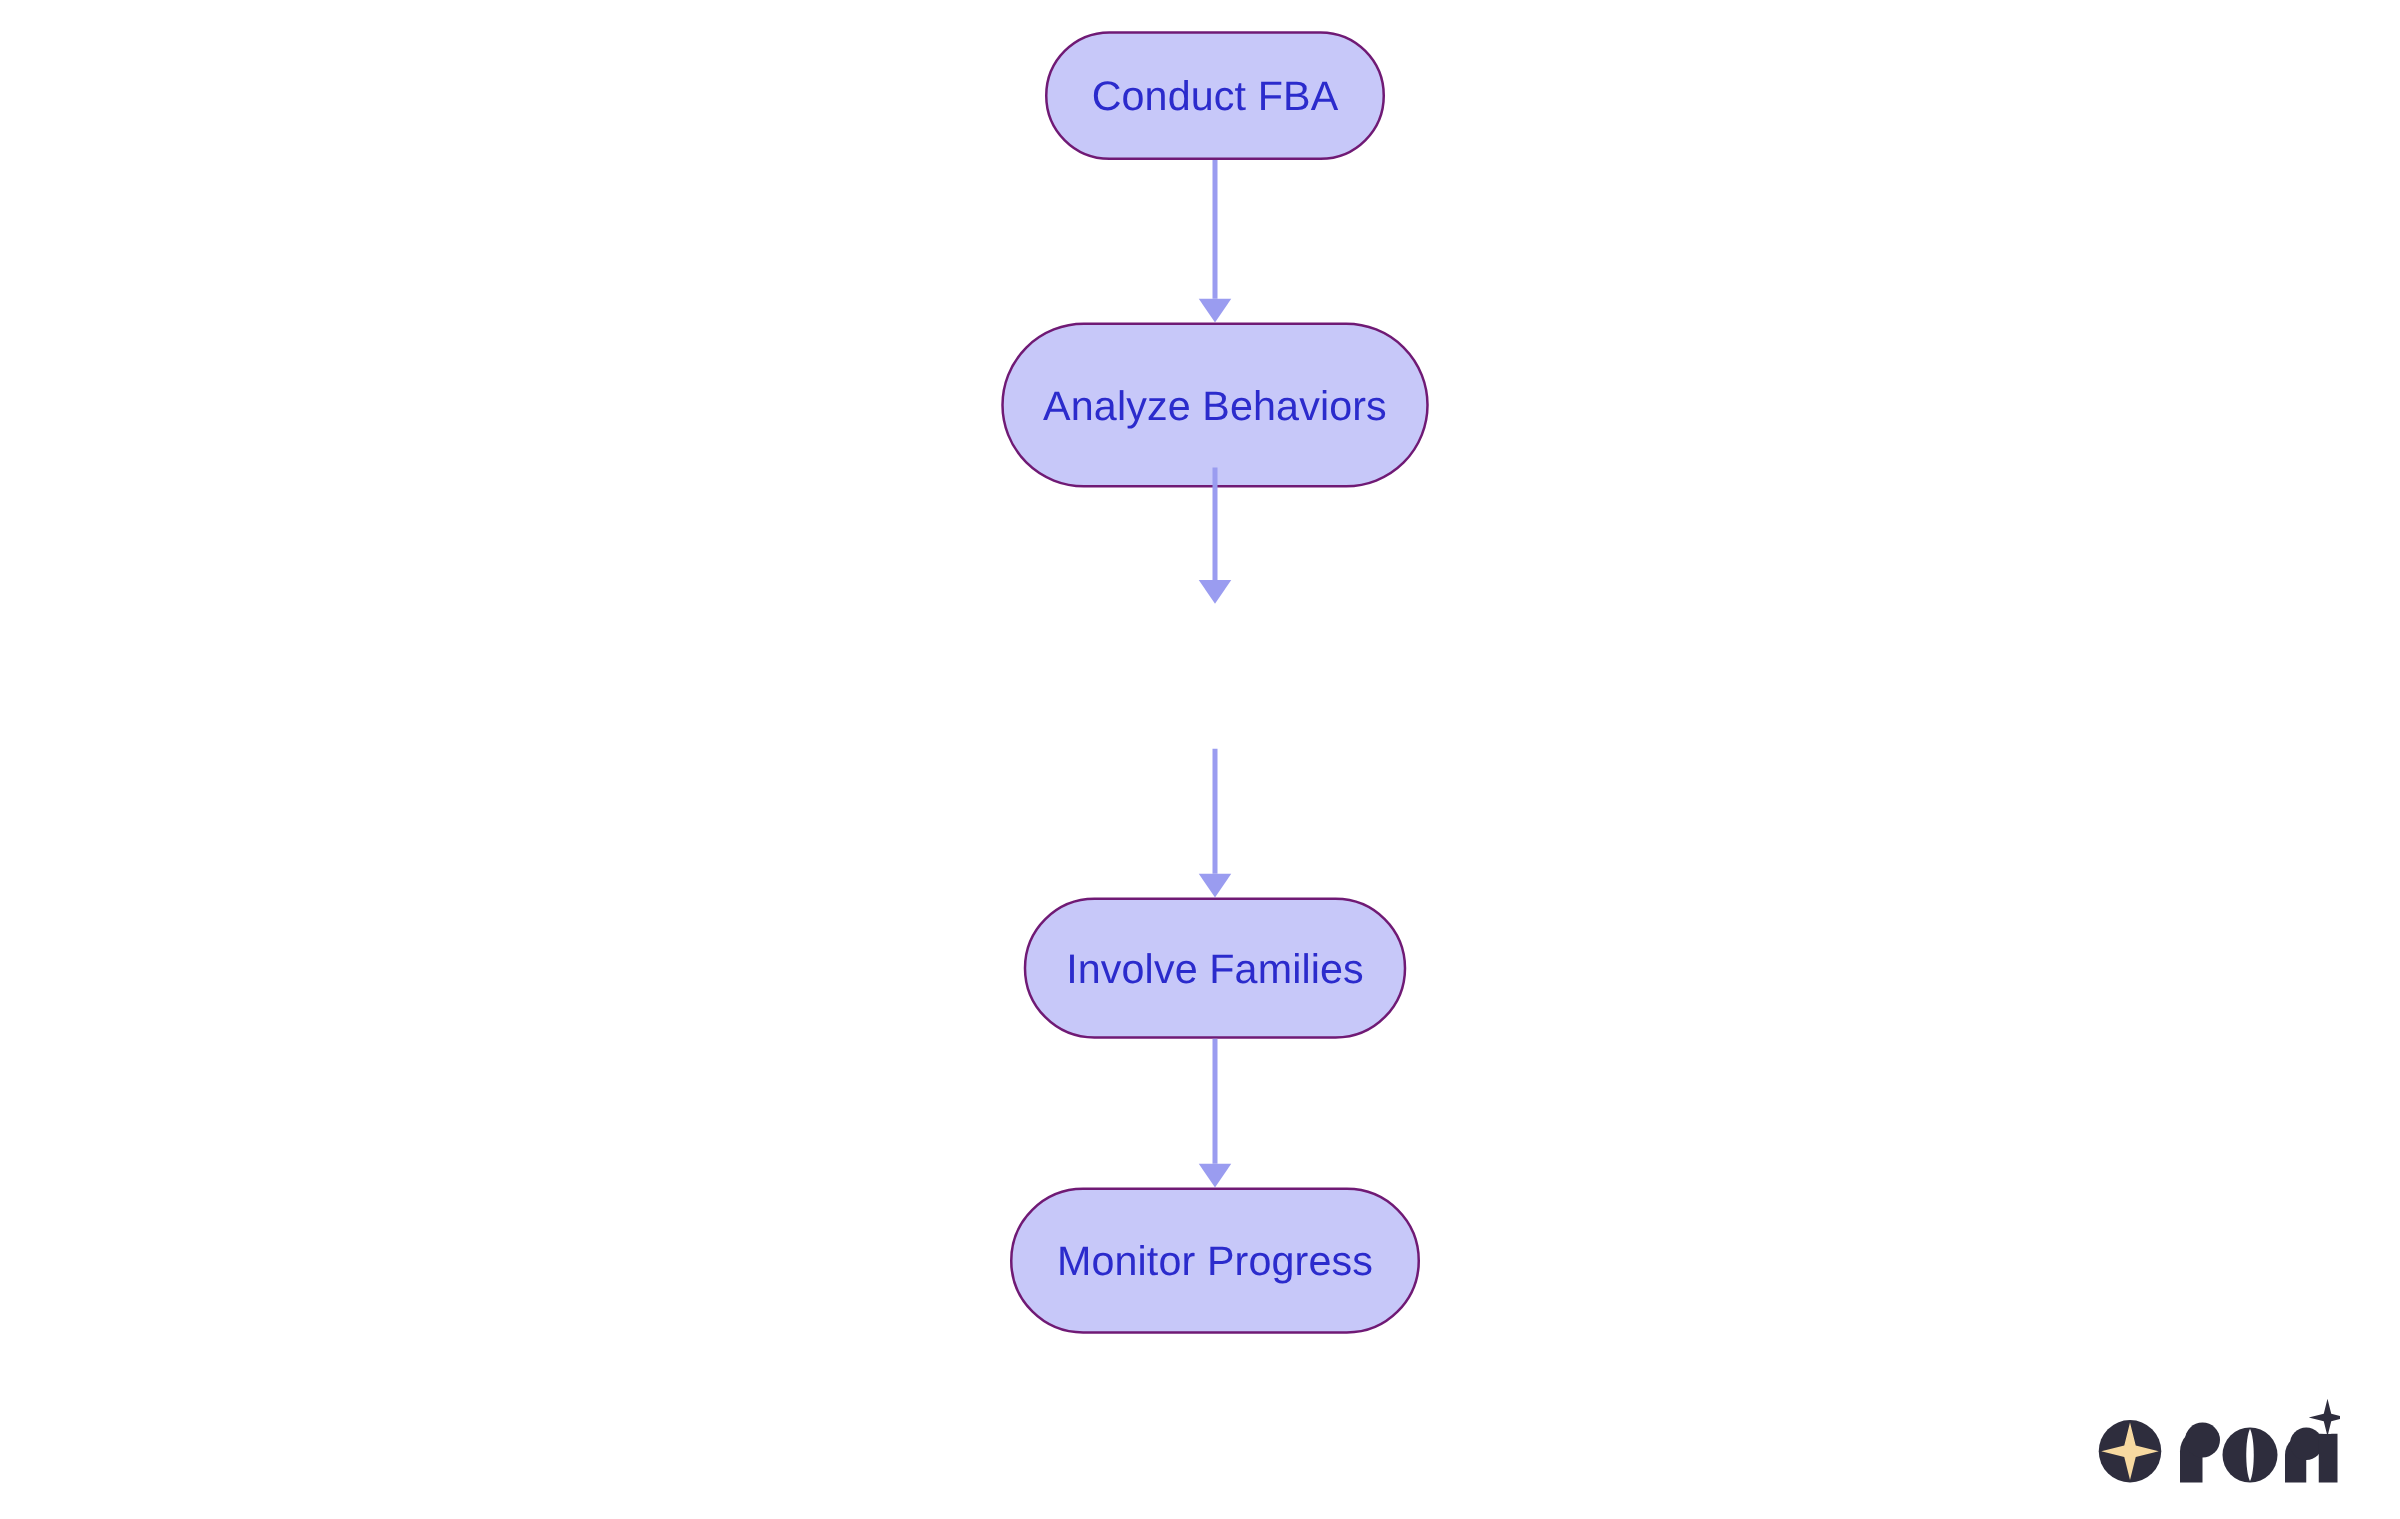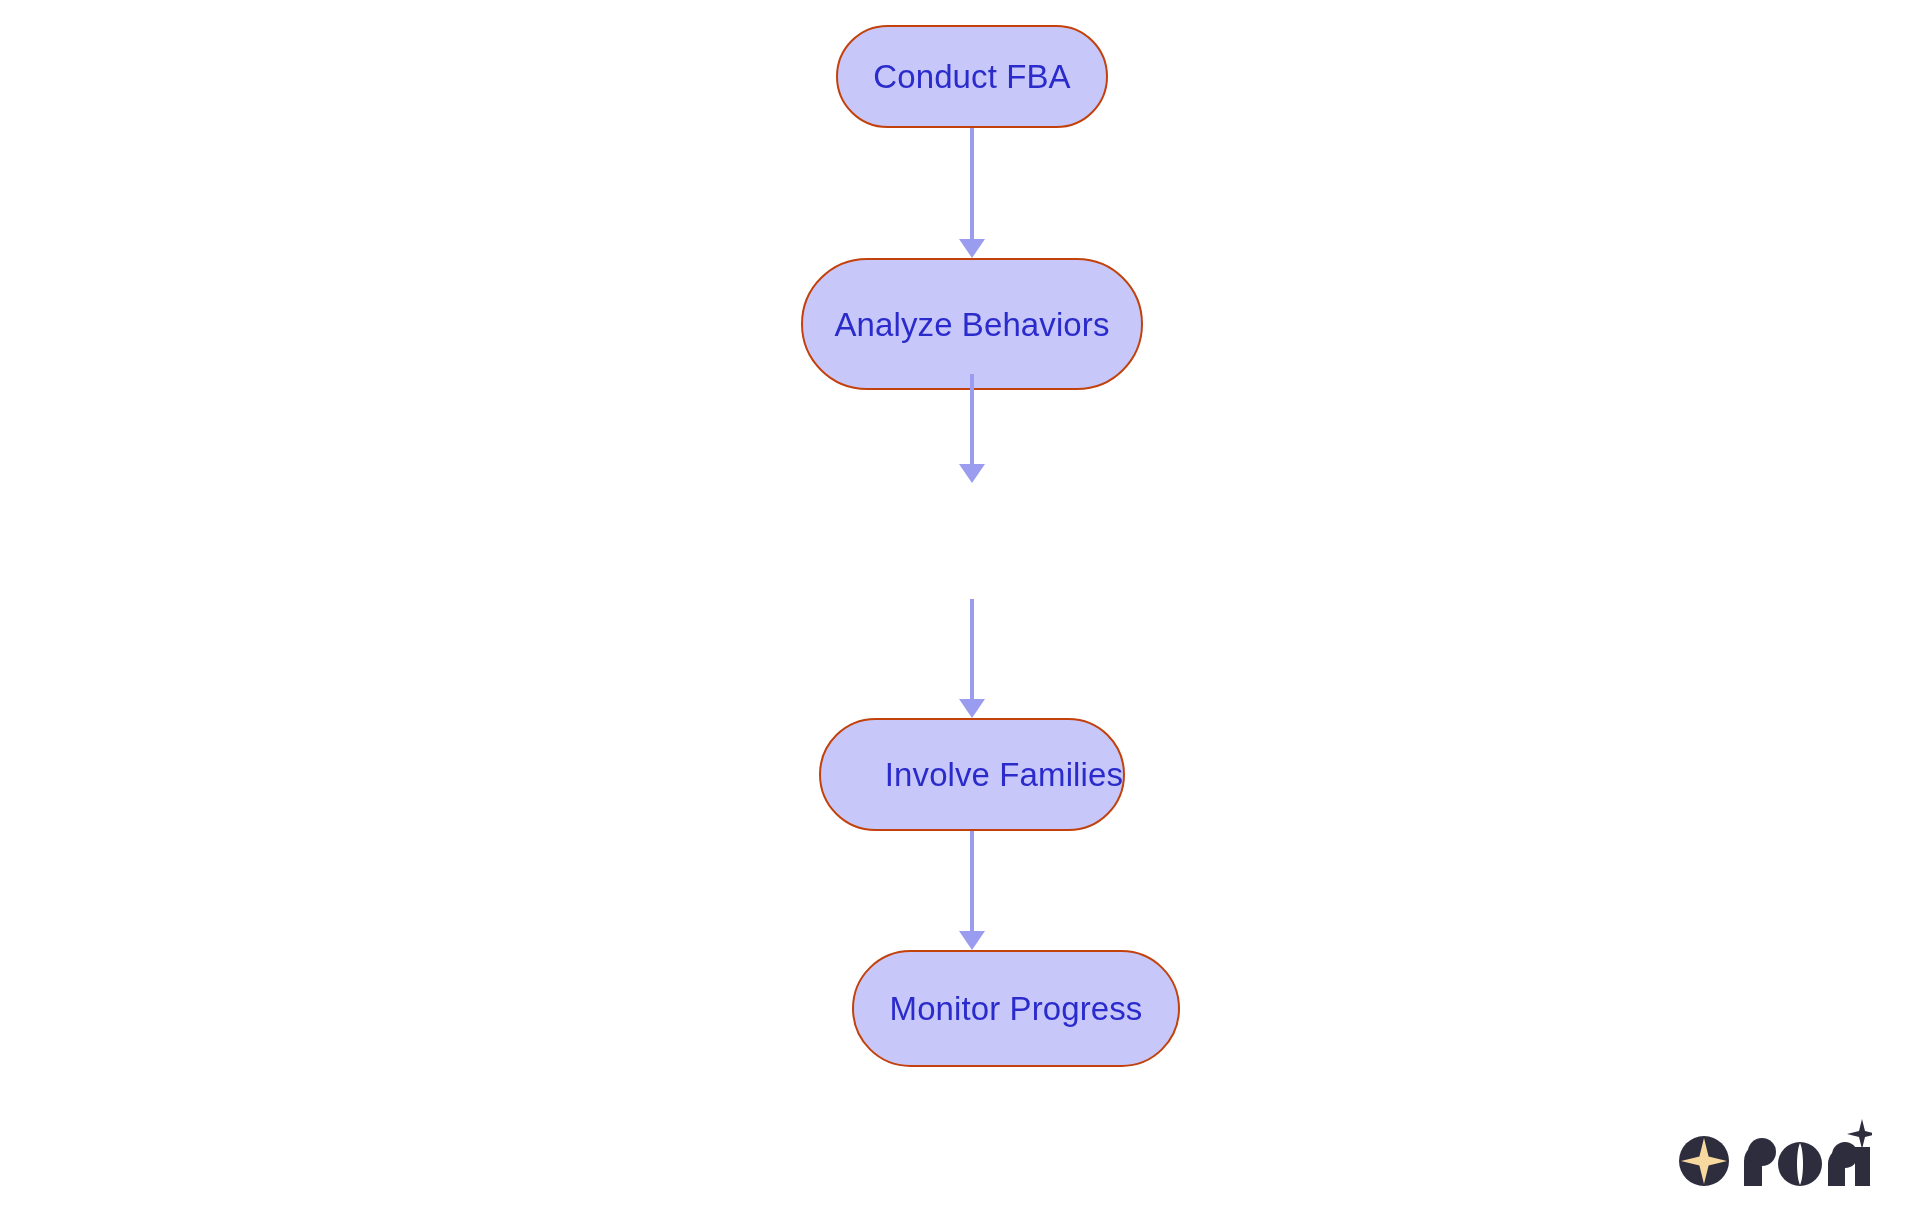--- a/index.html
+++ b/index.html
@@ -29,42 +29,42 @@
     top: 0;
     width: 1920px;
     height: 1215px;
   }
 
   
   .node {
     position: absolute;
     box-sizing: border-box;
     background: #c7c8f9;
-    border: 2px solid #c2410c;
+    border: 2px solid #701a75;
     border-radius: 999px;
     display: flex;
     align-items: center;
     justify-content: center;
     transform: translateX(-50%);
   }
   .node-label {
     color: #2b2bcc;
     font-family: "Liberation Sans", sans-serif;
     font-size: 33px;
     font-weight: 400;
     letter-spacing: 0.1px;
     white-space: nowrap;
     line-height: 1;
   }
 
   #node-0 { left: 972px; top: 25px;  width: 272px; height: 103px; }
   #node-1 { left: 972px; top: 258px; width: 342px; height: 132px; }
   #node-2 { left: 972px; top: 483px; width: 560px; height: 116px; }
-  #node-3 { left: 972px; top: 718px; width: 306px; height: 113px; justify-content: flex-end; }
-  #node-4 { left: 1016px; top: 950px; width: 328px; height: 117px; }
+  #node-3 { left: 972px; top: 718px; width: 306px; height: 113px; }
+  #node-4 { left: 972px; top: 950px; width: 328px; height: 117px; }
 
   
   .connector {
     position: absolute;
     left: 972px;
     transform: translateX(-50%);
     width: 26px;
   }
   .connector .stem {
     position: absolute;

